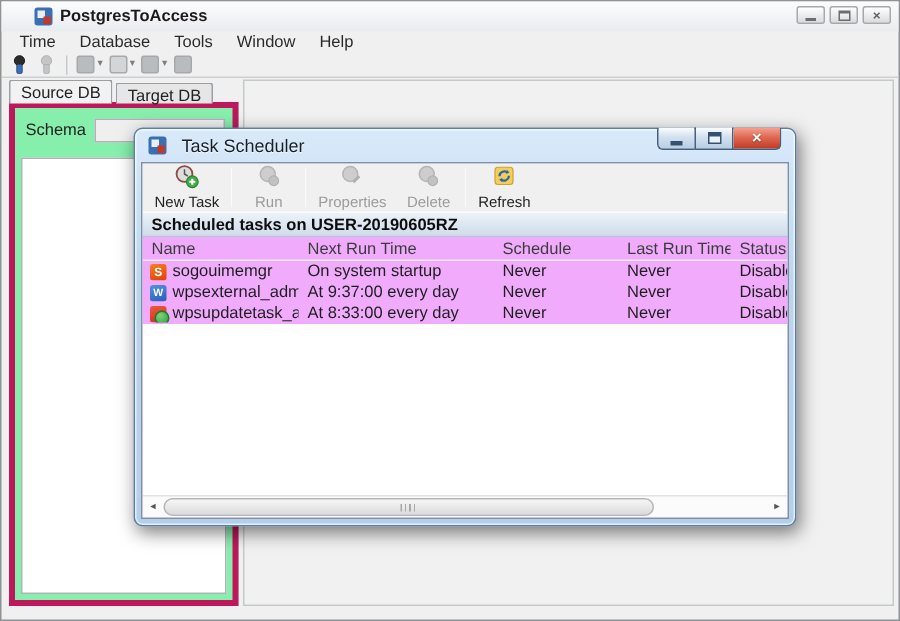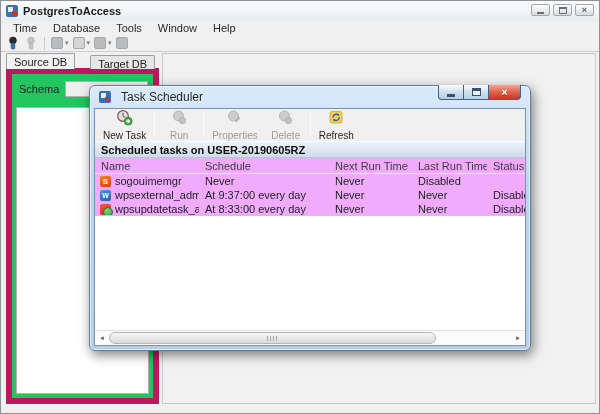--- a/index.html
+++ b/index.html
@@ -3,21 +3,21 @@
 <meta charset="utf-8">
 <style>
   * { box-sizing: border-box; margin: 0; padding: 0; }
   html,body { width:600px; height:414px; }
   body { font-family:"Liberation Sans", sans-serif; background:#e8e8e8; position:relative; overflow:hidden; }
 
   
   .window { position:absolute; inset:0; background:#f0f0f0; border:1px solid #8f9294; }
 
   .titlebar { position:absolute; top:0; left:0; right:0; height:20px;
-    background:linear-gradient(#fbfcfd,#e9ecef); display:flex; align-items:center; padding-left:4px; }
+    background:linear-gradient(#fbfcfd,#e9ecef); display:flex; align-items:center; padding-left:21px; }
   .app-icon { width:14px; height:14px; position:relative; margin-right:4px; }
   .app-icon svg { display:block; }
   .titlebar-text { font-size:11px; font-weight:bold; color:#1b1b1b; }
 
   .win-controls { position:absolute; right:5px; top:3px; display:flex; gap:3px; }
   .win-btn { width:19px; height:12px; border:1px solid #a6a8aa; border-radius:2px;
     background:linear-gradient(#ffffff,#d9dbdd); display:flex; align-items:center; justify-content:center; }
   .glyph-min { width:7px; height:2px; background:#6b6e70; margin-top:5px; }
   .glyph-max { width:8px; height:7px; border:1px solid #6b6e70; border-top:2px solid #6b6e70; }
   .glyph-close { font-size:9px; line-height:9px; color:#5f6264; font-weight:bold; }
@@ -33,22 +33,22 @@
   .tb-group { display:flex; align-items:center; gap:2px; }
   .gray-sq { width:12px; height:12px; background:#b9bcbe; border:1px solid #a6a9ab; border-radius:2px; }
   .gray-sq.outline { background:#d3d5d7; }
 
   
   .left-panel { position:absolute; left:5px; top:52px; width:153px; height:351px; }
   .tabs { position:relative; height:16px; z-index:2; display:flex; }
   .tab { font-size:11px; padding:2px 7px 0; border:1px solid #9aa0a5; border-bottom:none;
     background:#e6e6e6; color:#222; height:14px; margin-top:2px; border-radius:2px 2px 0 0; }
   .tab.active { background:#f2f2f2; height:16px; margin-top:0; position:relative; z-index:3; }
-  .tab + .tab { margin-left:15px; }
-  .tab-page { position:absolute; top:15px; left:0; right:0; bottom:0; border:6px solid #be185d; background:#22c55e; }
+  .tab + .tab { margin-left:2px; }
+  .tab-page { position:absolute; top:15px; left:0; right:0; bottom:0; border:4px solid #be185d; background:#86efac; }
   .schema-row { display:flex; align-items:center; margin:7px 5px 0 7px; gap:6px; }
   .schema-label { font-size:11px; color:#222; }
   .combo { flex:1; height:16px; border:1px solid #b0b3b6; background:#efefef; position:relative;
     font-size:11px; line-height:14px; padding-left:3px; color:#222; }
   .combo-arrow { position:absolute; right:2px; top:1px; font-size:8px; color:#6f7274; }
   .left-listbox { position:absolute; left:4px; right:4px; top:33px; bottom:4px; background:#ffffff; border:1px solid #b0b4b8; }
 
   
   .right-panel { position:absolute; left:161px; top:52px; width:434px; height:351px;
     background:#f1f1f1; border:1px solid #c5c9cc; }
@@ -274,31 +274,32 @@
           </span>
           <span class="tb-label">Refresh</span>
         </div>
       </div>
 
       <div class="header-band">Scheduled tasks on USER-20190605RZ</div>
 
       <div class="table-wrap">
         <div class="tgrid thead">
           <span class="cell">Name</span>
+          <span class="cell">Next Run Time</span>
           <span class="cell">Schedule</span>
-          <span class="cell">Next Run Time</span>
           <span class="cell">Last Run Time</span>
           <span class="cell">Status</span>
         </div>
 
         <div class="tgrid trow">
           <span class="cell name-cell">
             <span class="row-icon icon-sogou">S</span>
             <span>sogouimemgr</span>
           </span>
+          <span class="cell">On system startup</span>
           <span class="cell">Never</span>
           <span class="cell">Never</span>
           <span class="cell">Disabled</span>
         </div>
 
         <div class="tgrid trow">
           <span class="cell name-cell">
             <span class="row-icon icon-wps-blue">W</span>
             <span>wpsexternal_administr...</span>
           </span>

